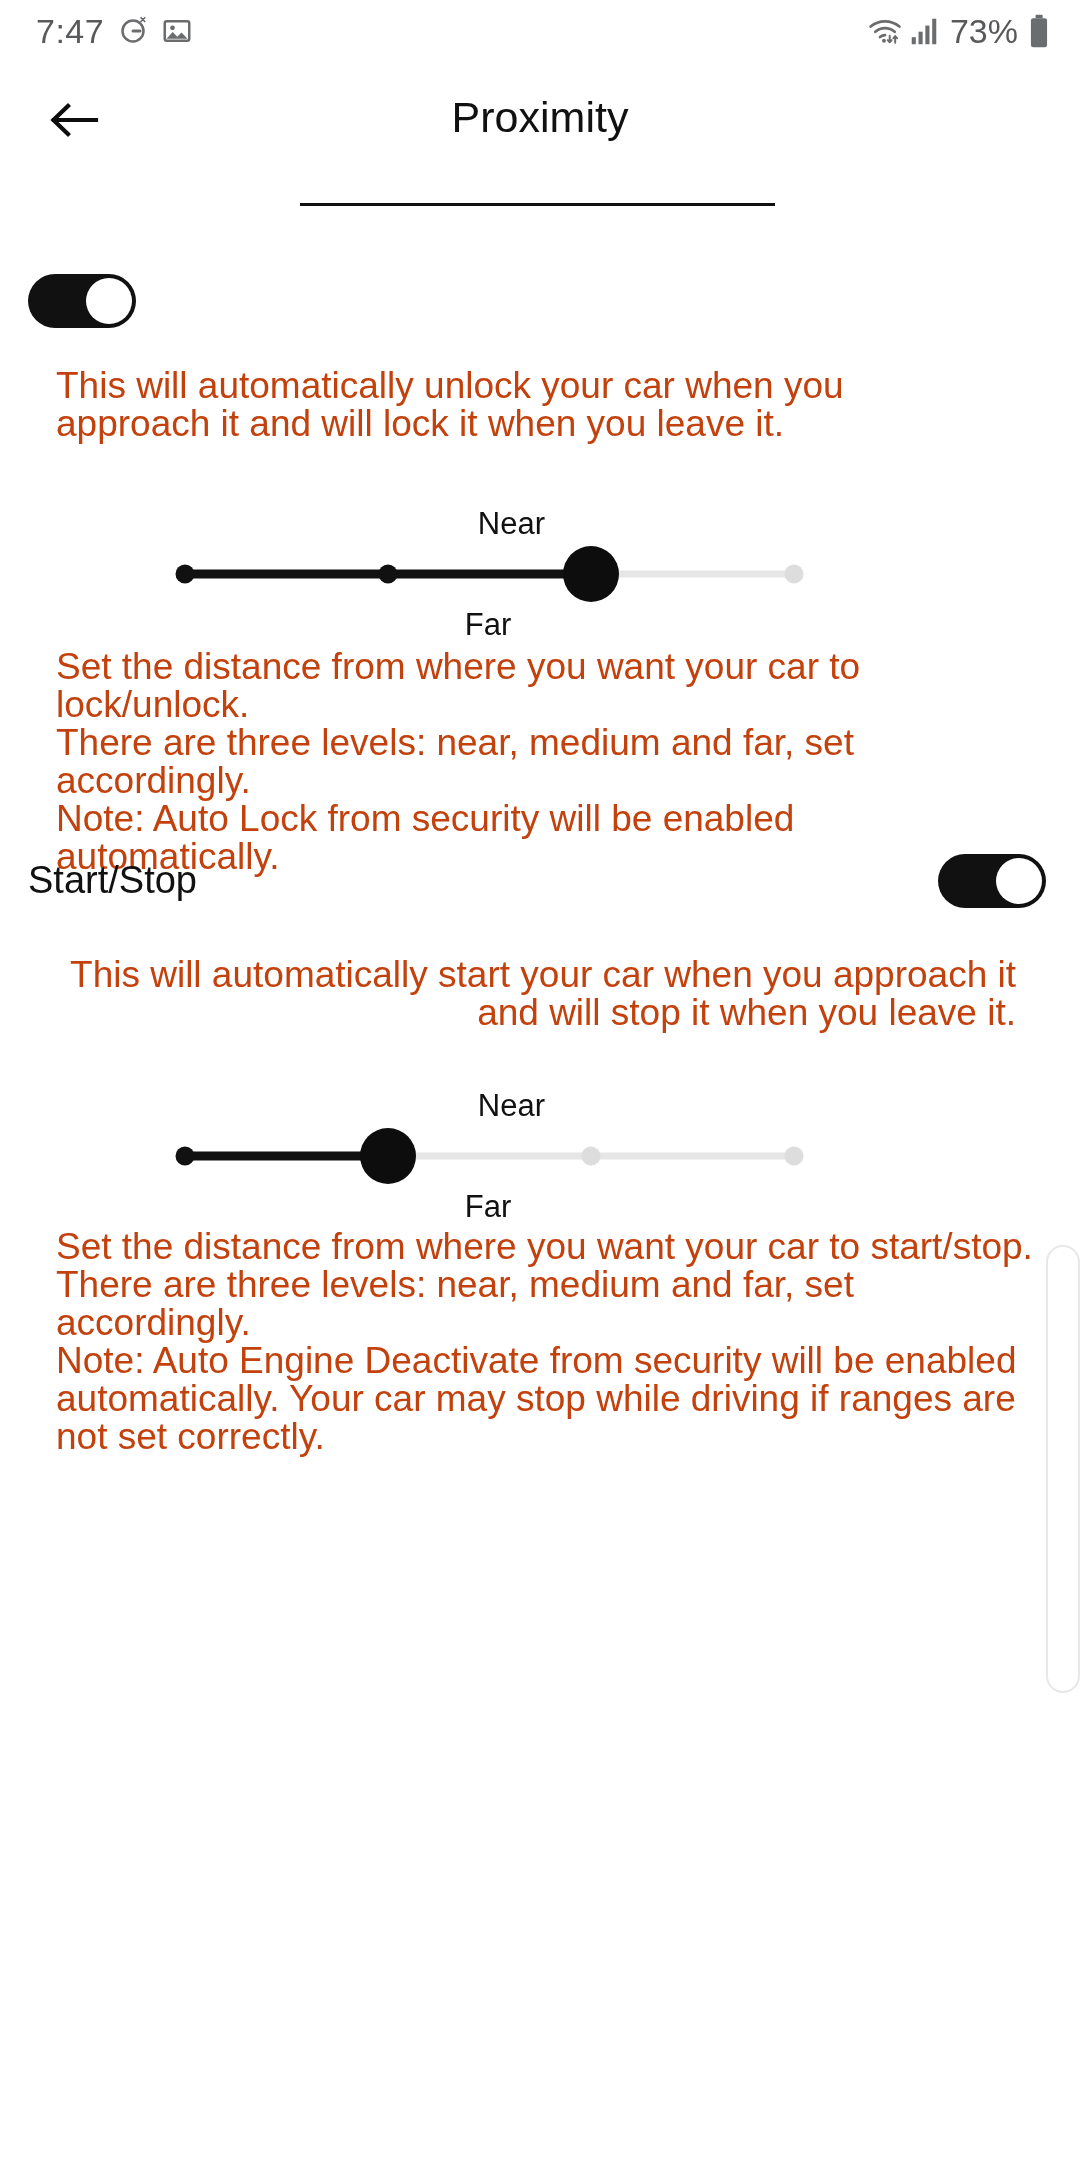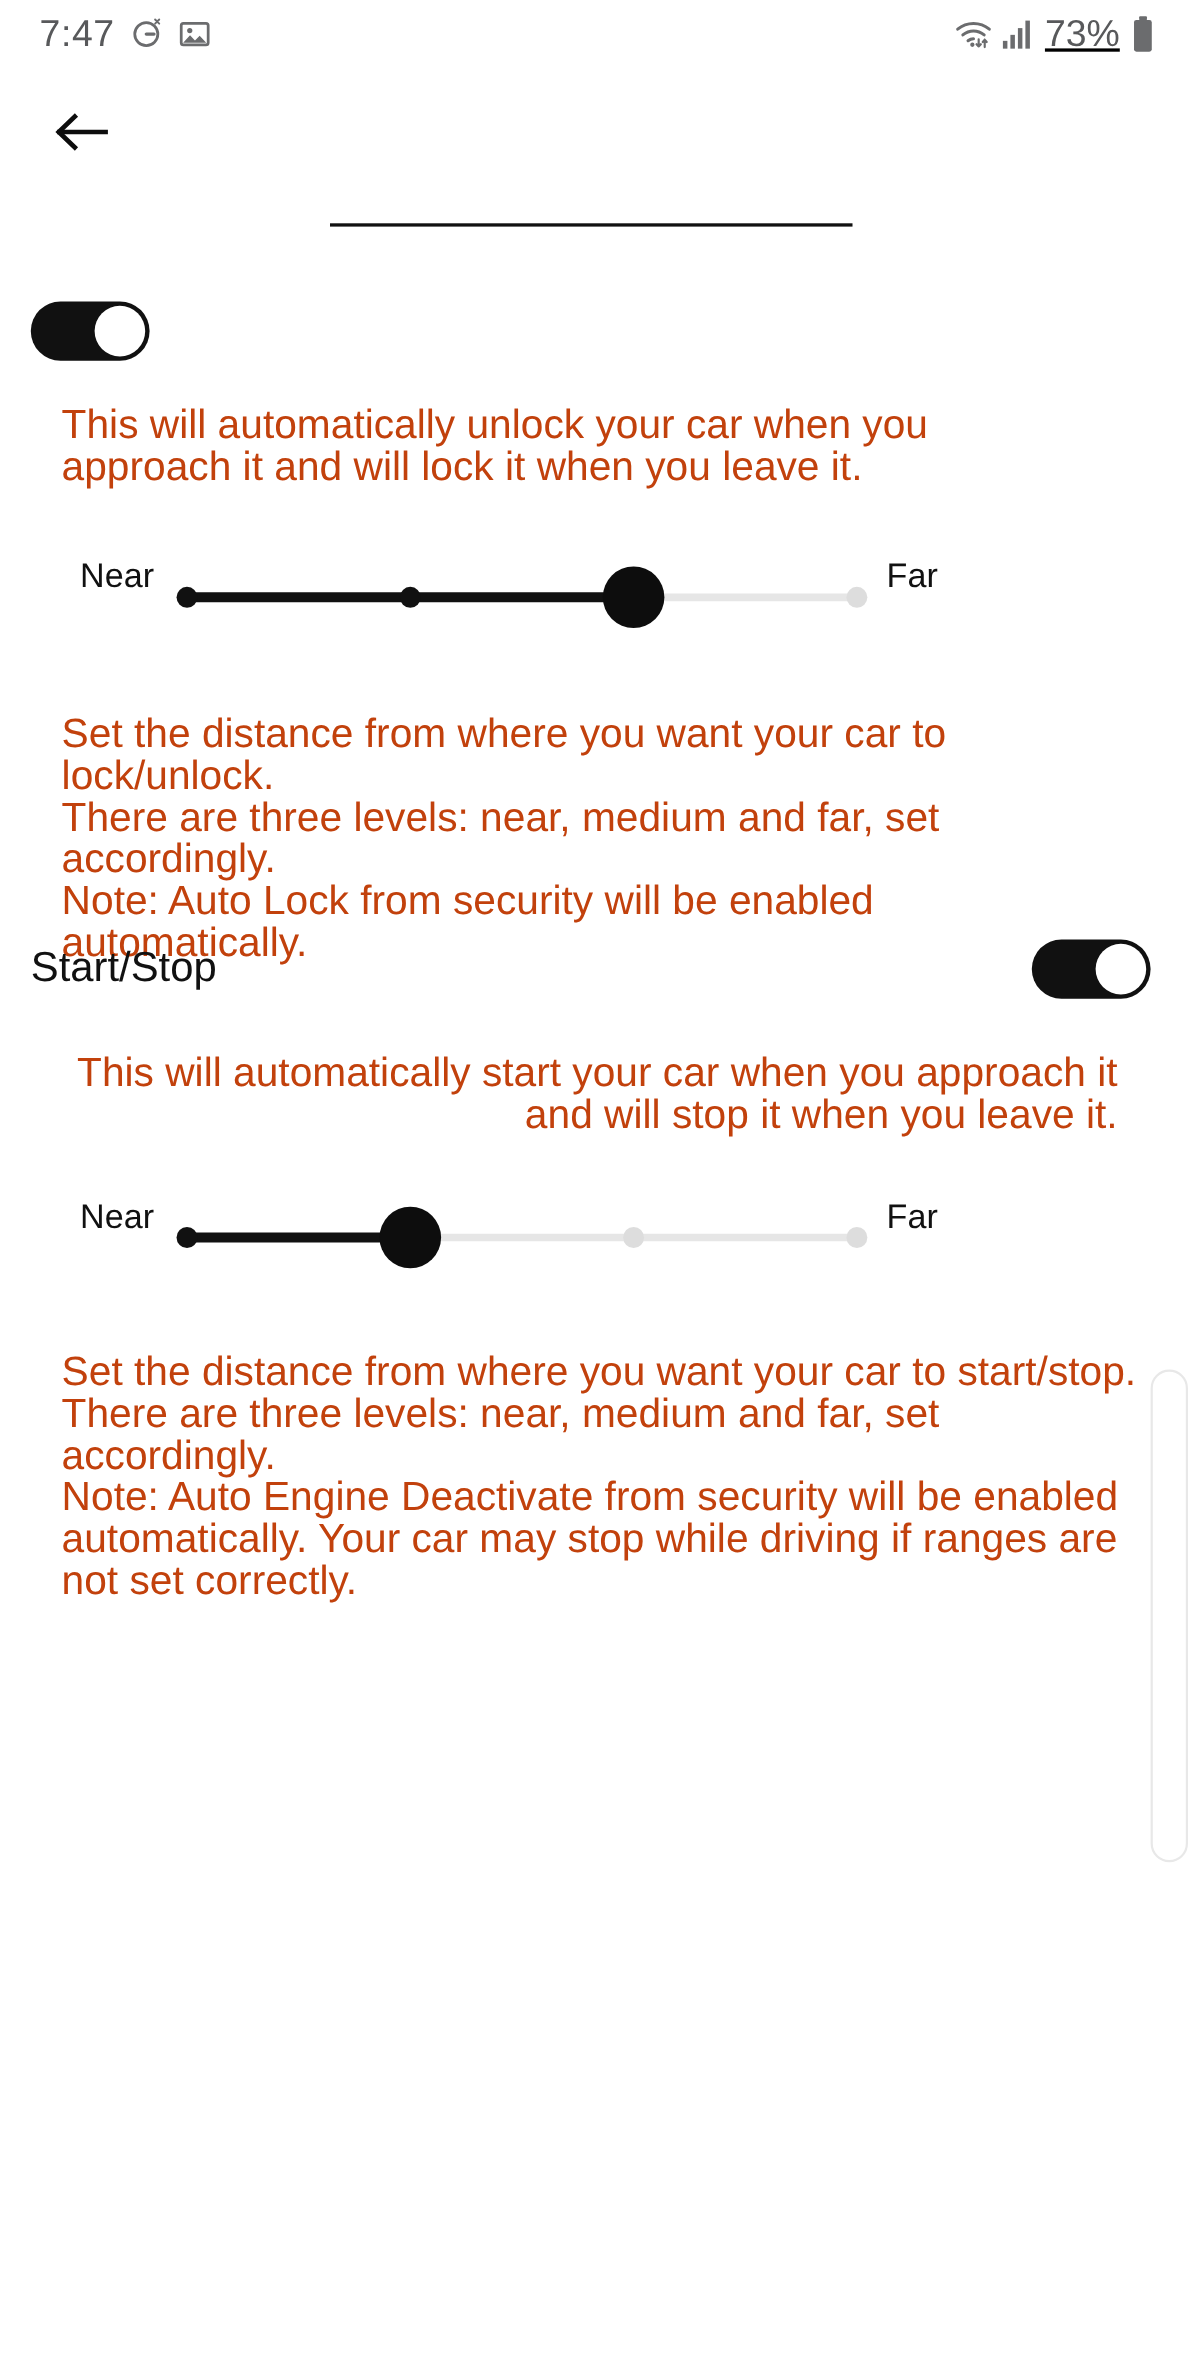--- a/index.html
+++ b/index.html
@@ -35,21 +35,20 @@
   }
   .status-clock {
     font-size: 34px;
     color: #58595b;
     letter-spacing: 0.5px;
     line-height: 1;
   }
   .status-right {
     display: flex;
     gap: 8px;
-    text-decoration: underline;
   }
   .status-battery-text {
     font-size: 34px;
     color: #58595b;
     line-height: 1;
     margin-left: 4px;
     margin-right: 2px;
   }
   .si {
     display: inline-flex;
@@ -143,21 +142,22 @@
     white-space: pre-line;
   }
 
   
   .slider-row {
     position: absolute;
     left: 0;
     width: 950px;
     height: 70px;
     display: flex;
-    align-items: flex-start;
+    align-items: center;
+    flex-direction: column;
   }
   .slider-label {
     font-size: 31px;
     color: #111111;
     line-height: 1;
     flex: none;
   }
   .slider-label.near {
     width: 104px;
     text-align: right;
@@ -279,20 +279,21 @@
 
 <div class="app-bar">
   <div class="back-button">
     <span>
       <svg width="52" height="44" viewBox="0 0 52 44">
         <path d="M48 22H6" stroke="#0d0d0d" stroke-width="4.2" stroke-linecap="square" fill="none"></path>
         <path d="M20 8L5.4 22 20 36" stroke="#0d0d0d" stroke-width="4.2" stroke-linecap="square" stroke-linejoin="miter" fill="none"></path>
       </svg>
     </span>
   </div>
+  <div class="page-title">Proximity</div>
 </div>
 <div class="title-underline"></div>
 
 <div class="section-header" style="top:258px;">
   <span class="toggle">
     <span class="knob"></span>
   </span>
 </div>
 
 <div class="desc" style="top:367px; width:930px;">This will automatically unlock your car when you approach it and will lock it when you leave it.</div>

